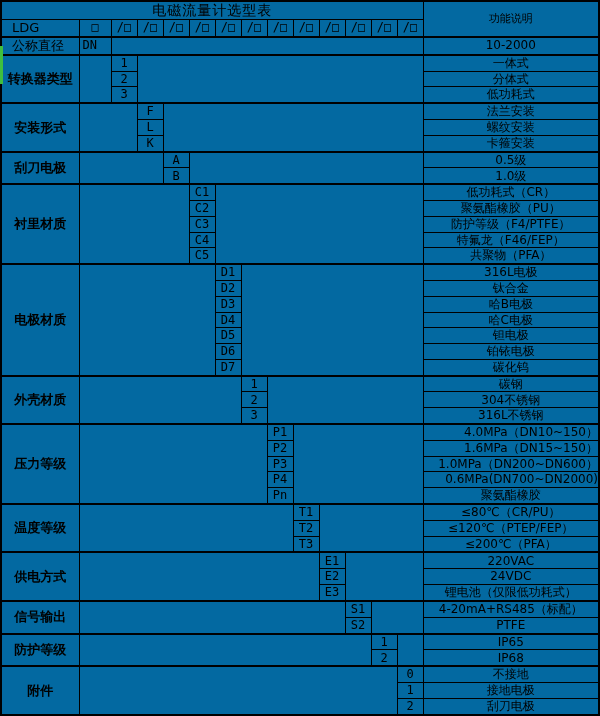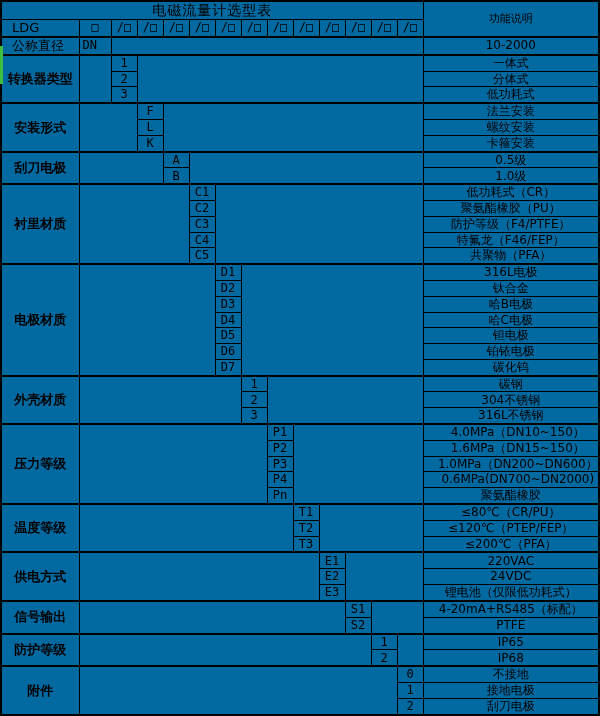--- a/index.html
+++ b/index.html
@@ -10,21 +10,21 @@
   td{border:1px solid #000;text-align:center;vertical-align:middle;
      font-size:12px;padding:0;line-height:1.05;white-space:nowrap;overflow:hidden;}
   tr.sec > td{border-top:2px solid #000;}
   td.title{font-size:14px;letter-spacing:1px;}
   td.fhead{font-size:11px;}
   td.lab{font-size:13px;font-weight:bold;}
   td.lableft{text-align:left;padding-left:10px;font-size:13px;}
   td.code{font-size:12px;font-family:"DejaVu Sans Mono","DejaVu Sans",monospace;}
   td.dn{text-align:left;padding-left:3px;font-family:"DejaVu Sans Mono","DejaVu Sans",monospace;}
   td.desc{font-size:12px;}
-  td.desc.left{text-align:center;padding-left:14px;}
+  td.desc.left{text-align:right;padding-left:14px;}
   .artifact{position:absolute;left:0;top:46px;width:3px;height:38px;background:#3fbf3f;}
 </style>
 </head>
 <body>
 
 <div class="page">
 <div class="artifact"></div>
 <table class="sel">
 <colgroup>
   <col style="width:78px">

